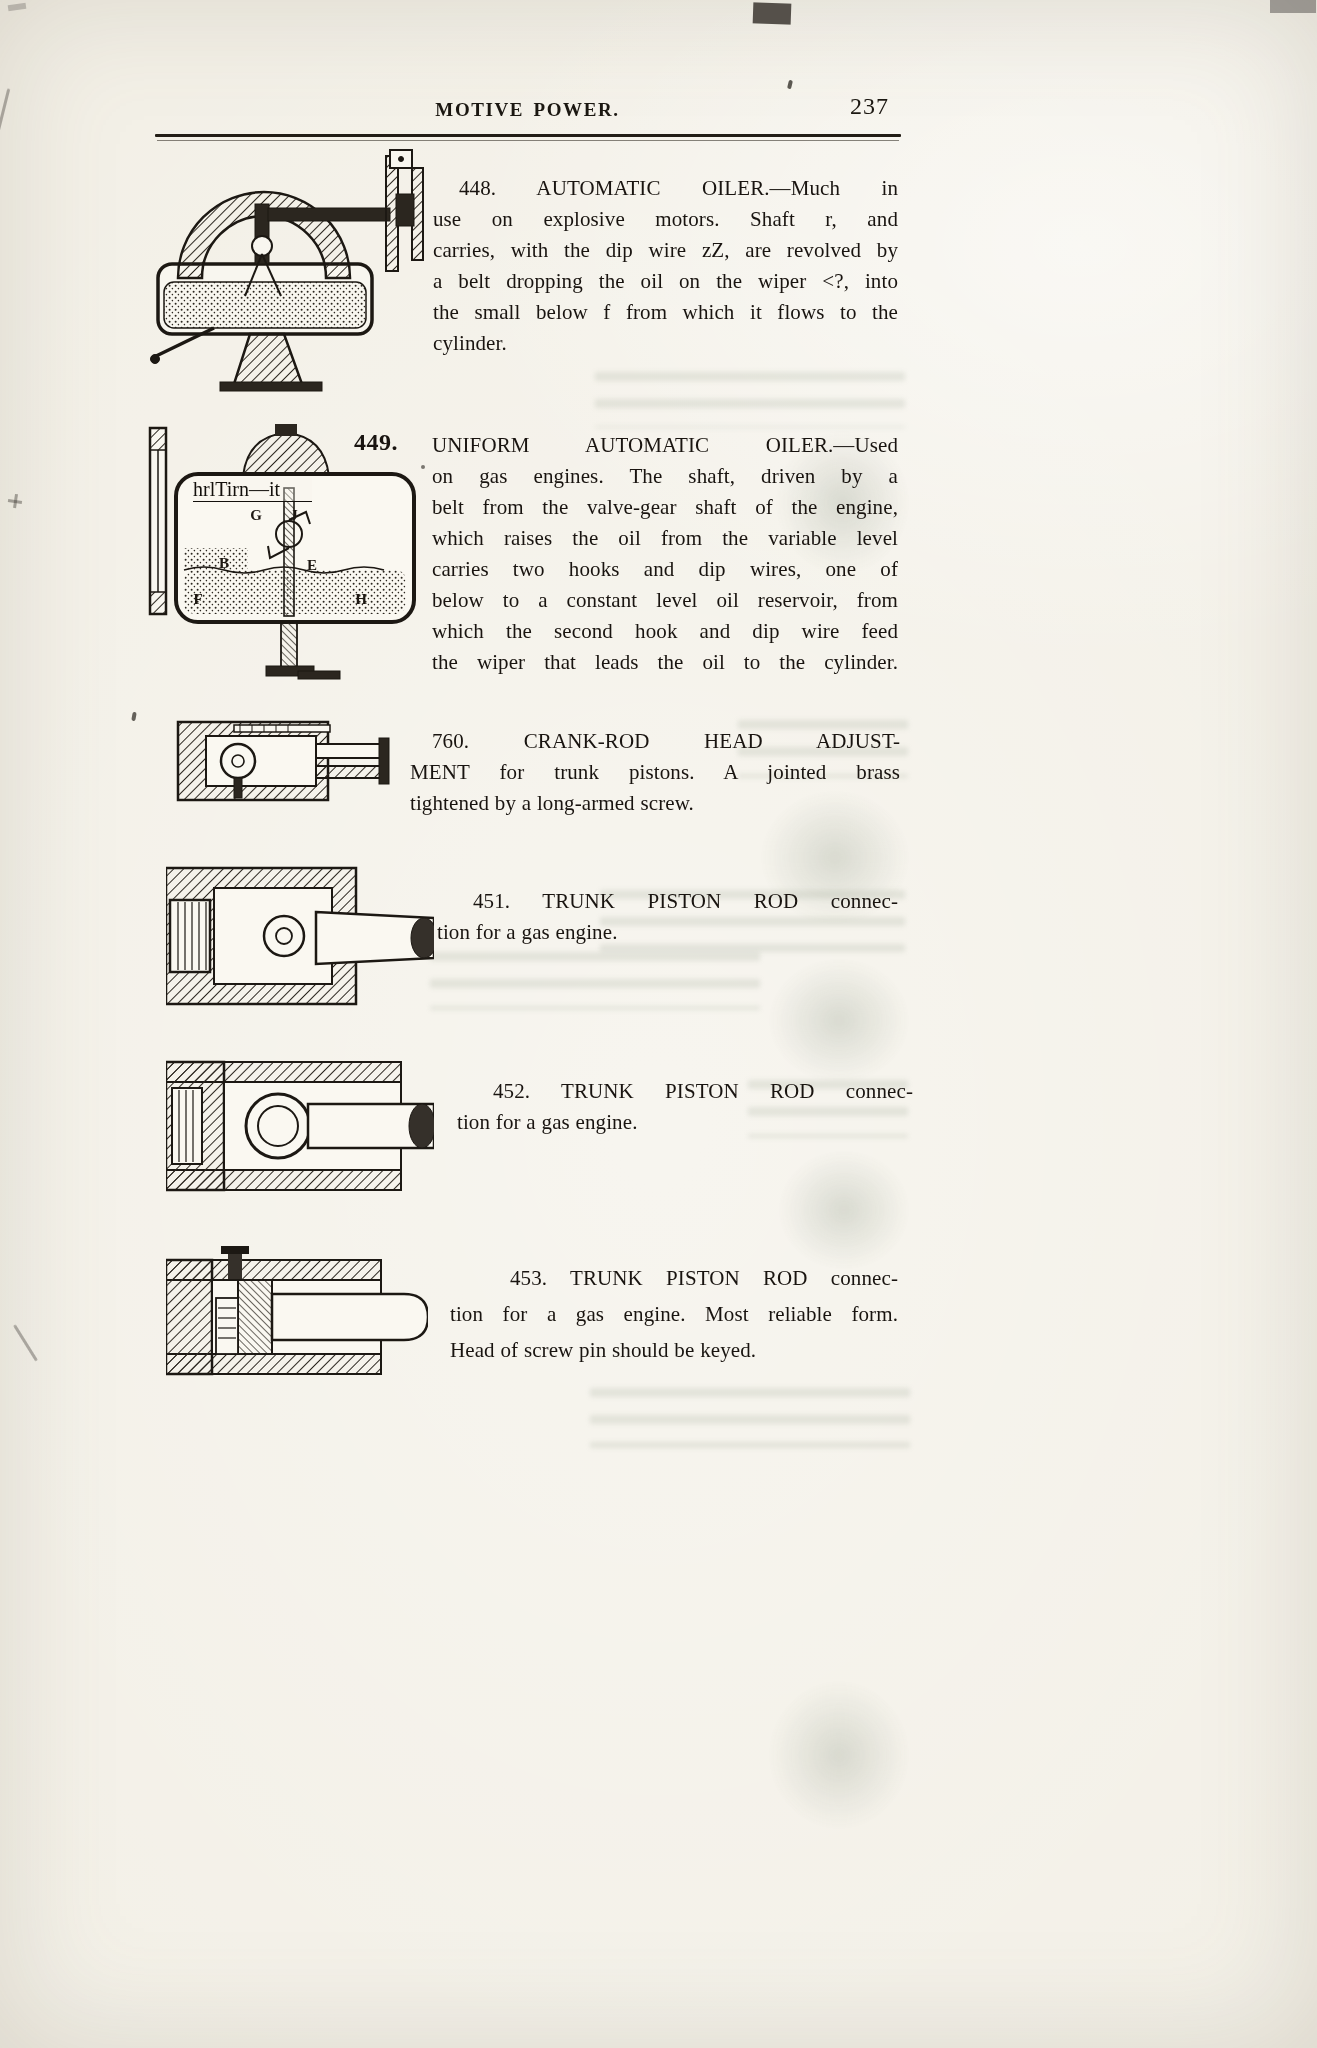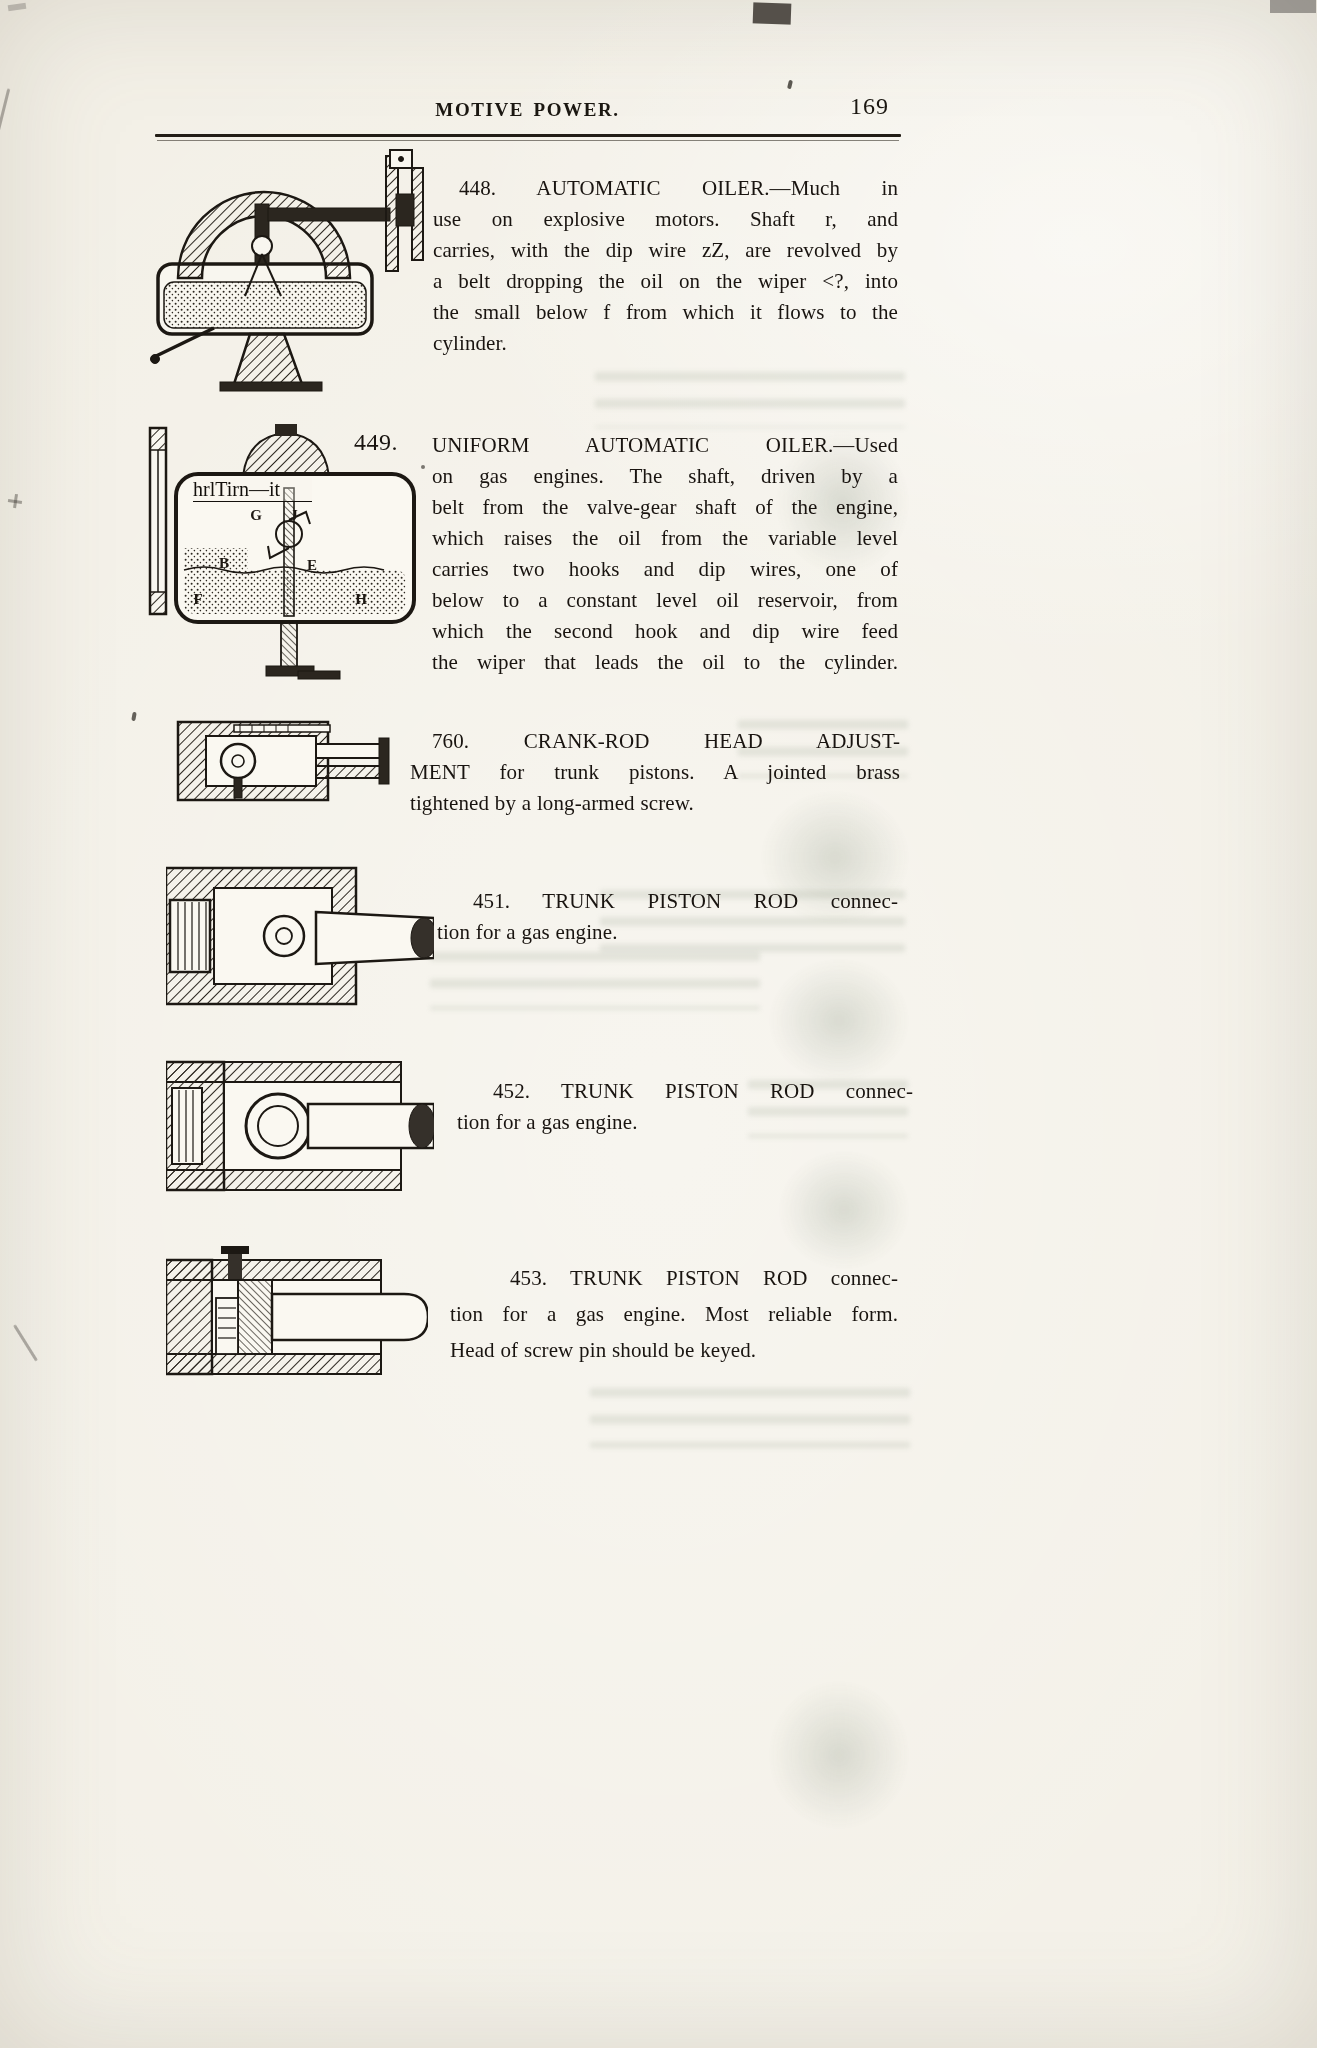--- a/index.html
+++ b/index.html
@@ -21,21 +21,21 @@
   
   .entry{position:absolute;}
   .line{
     text-align:justify;text-align-last:justify;
     font-size:21px;line-height:31px;letter-spacing:.1px;word-spacing:.4px;color:#191410;
   }
   .line.last{text-align-last:left;}
   .lh36 .line{line-height:36px;}
   .i22{padding-left:22px;} .i26{padding-left:26px;} .i36{padding-left:36px;} .i60{padding-left:60px;}
   .hang{position:relative;}
-  .fig-num{position:absolute;left:-78px;top:-3px;font-weight:400;font-size:24px;letter-spacing:.5px;}
+  .fig-num{position:absolute;left:-78px;top:-3px;font-weight:700;font-size:24px;letter-spacing:.5px;}
   
   .fig{position:absolute;}
   .fig svg{display:block;}
   
   .ocr-artifact{
     position:absolute;left:193px;top:478px;font-size:20px;color:#13100c;
     border-bottom:1.6px solid #13100c;padding-right:32px;background:rgba(246,243,235,.35);text-align:center;
   }
   
   .ghost{position:absolute;pointer-events:none;filter:blur(2.5px);}
@@ -91,21 +91,21 @@
   <div class="mark corner-tab"></div>
   <div class="mark tl-tick"></div>
   <div class="mark pencil-q"></div>
   <div class="mark pencil-plus"></div>
   <div class="mark pencil-slash"></div>
   <div class="mark speck-a"></div>
   <div class="mark speck-b"></div>
   <div class="mark speck-c"></div>
 
   <div class="hdr-title">MOTIVE POWER.</div>
-  <div class="page-num">169</div>
+  <div class="page-num">237</div>
   <div class="rule-a"></div>
   <div class="rule-b"></div>
 
   <div class="fig" style="left:150px;top:146px">
     <svg width="290" height="248" viewBox="0 0 290 248">
       <g>
         <rect x="8" y="118" width="214" height="70" rx="14" fill="#f8f6ef" stroke="#1c1813" stroke-width="3.5"></rect>
         <rect x="14" y="136" width="202" height="46" rx="10" fill="url(#st)" stroke="#1c1813" stroke-width="1.5"></rect>
       </g>
       <path d="M28,132 A 86 86 0 0 1 200,132 L176,132 A 62 62 0 0 0 52,132 Z" fill="url(#hx)" stroke="#1c1813" stroke-width="2.5"></path>

